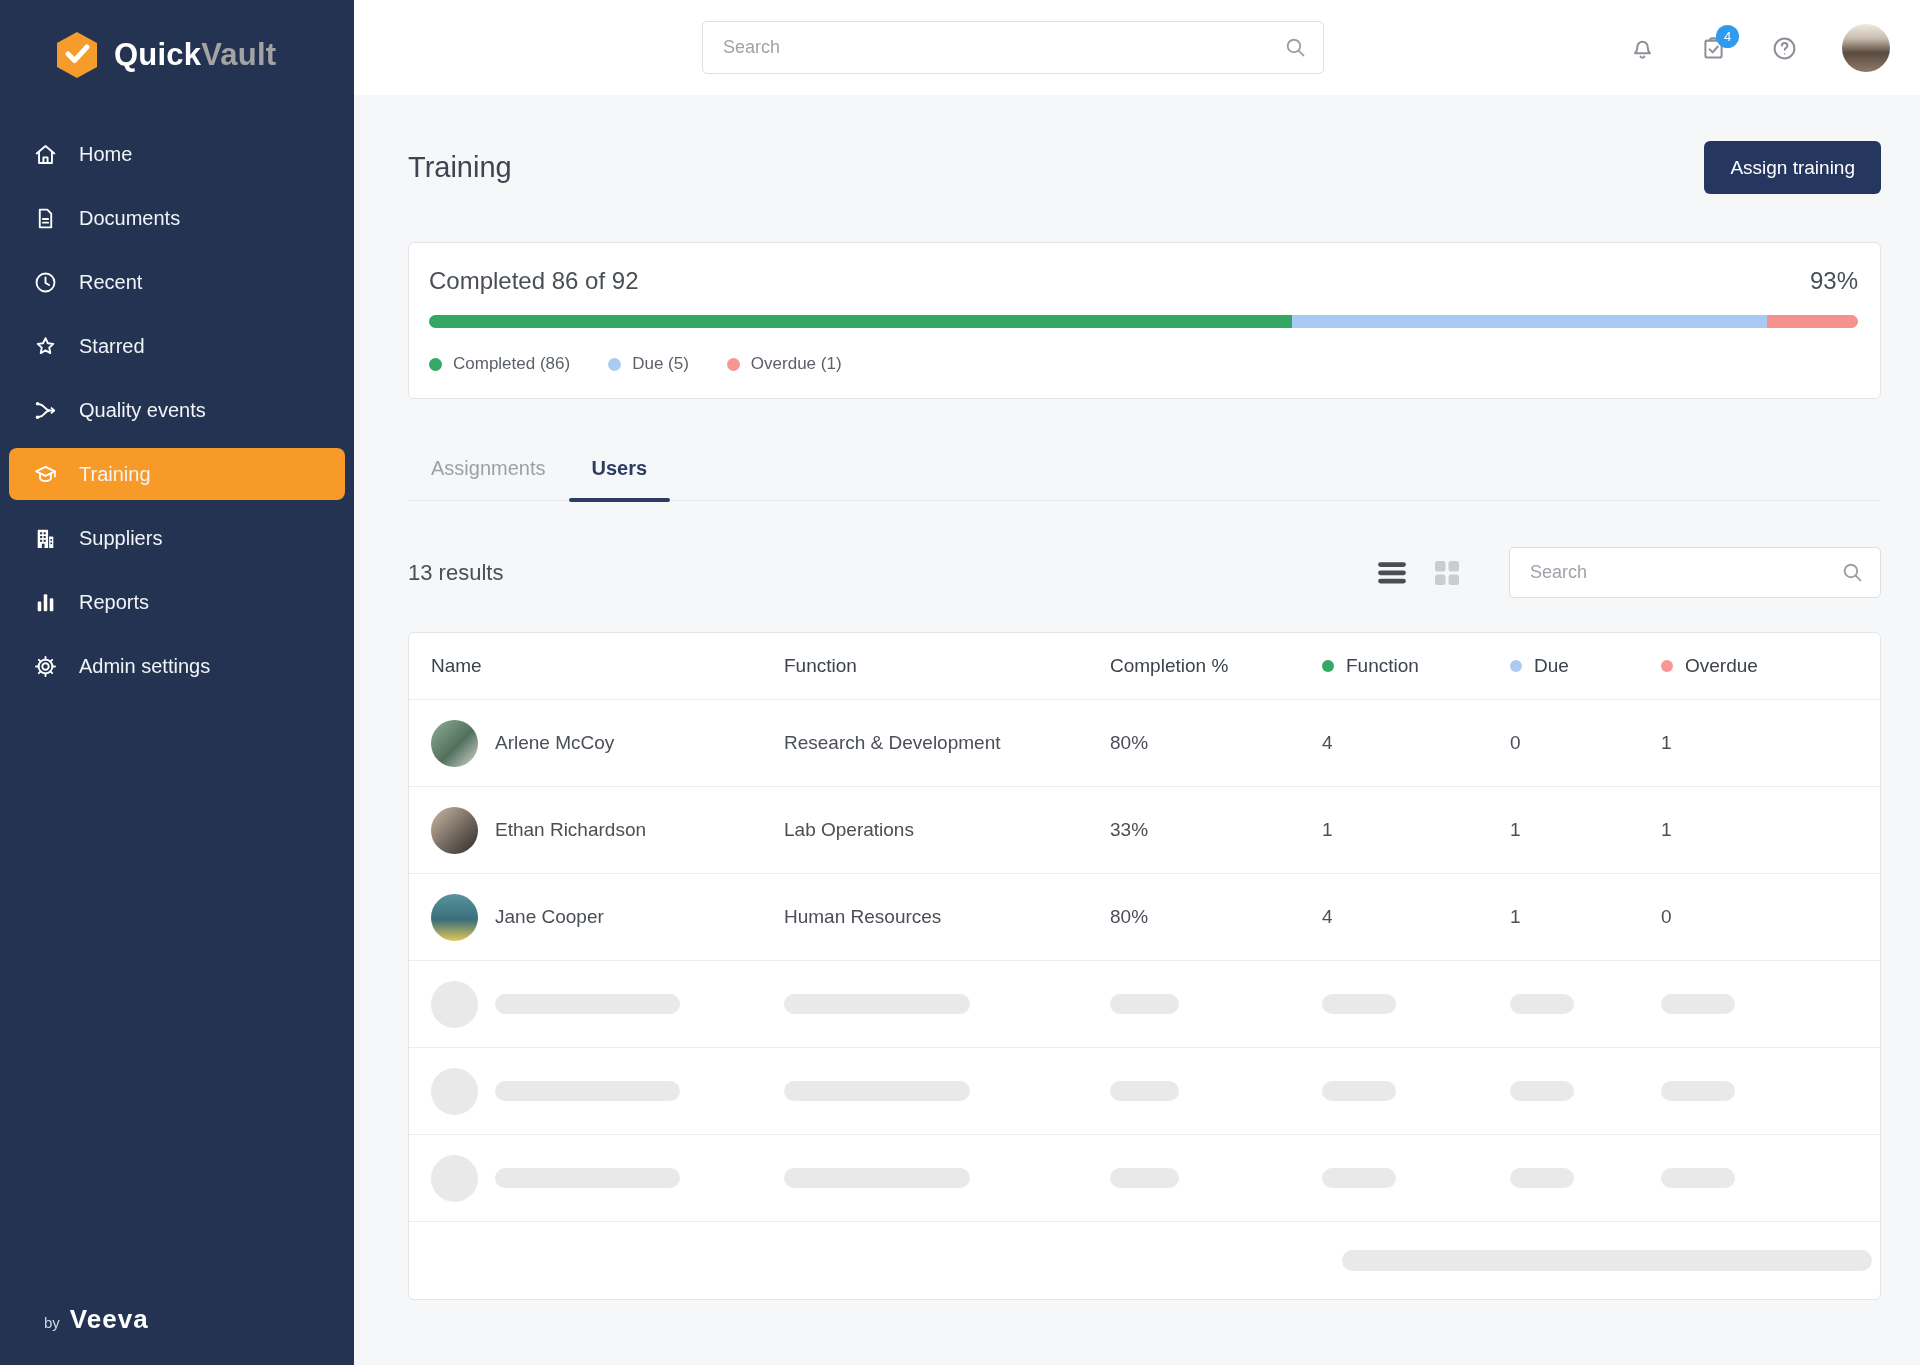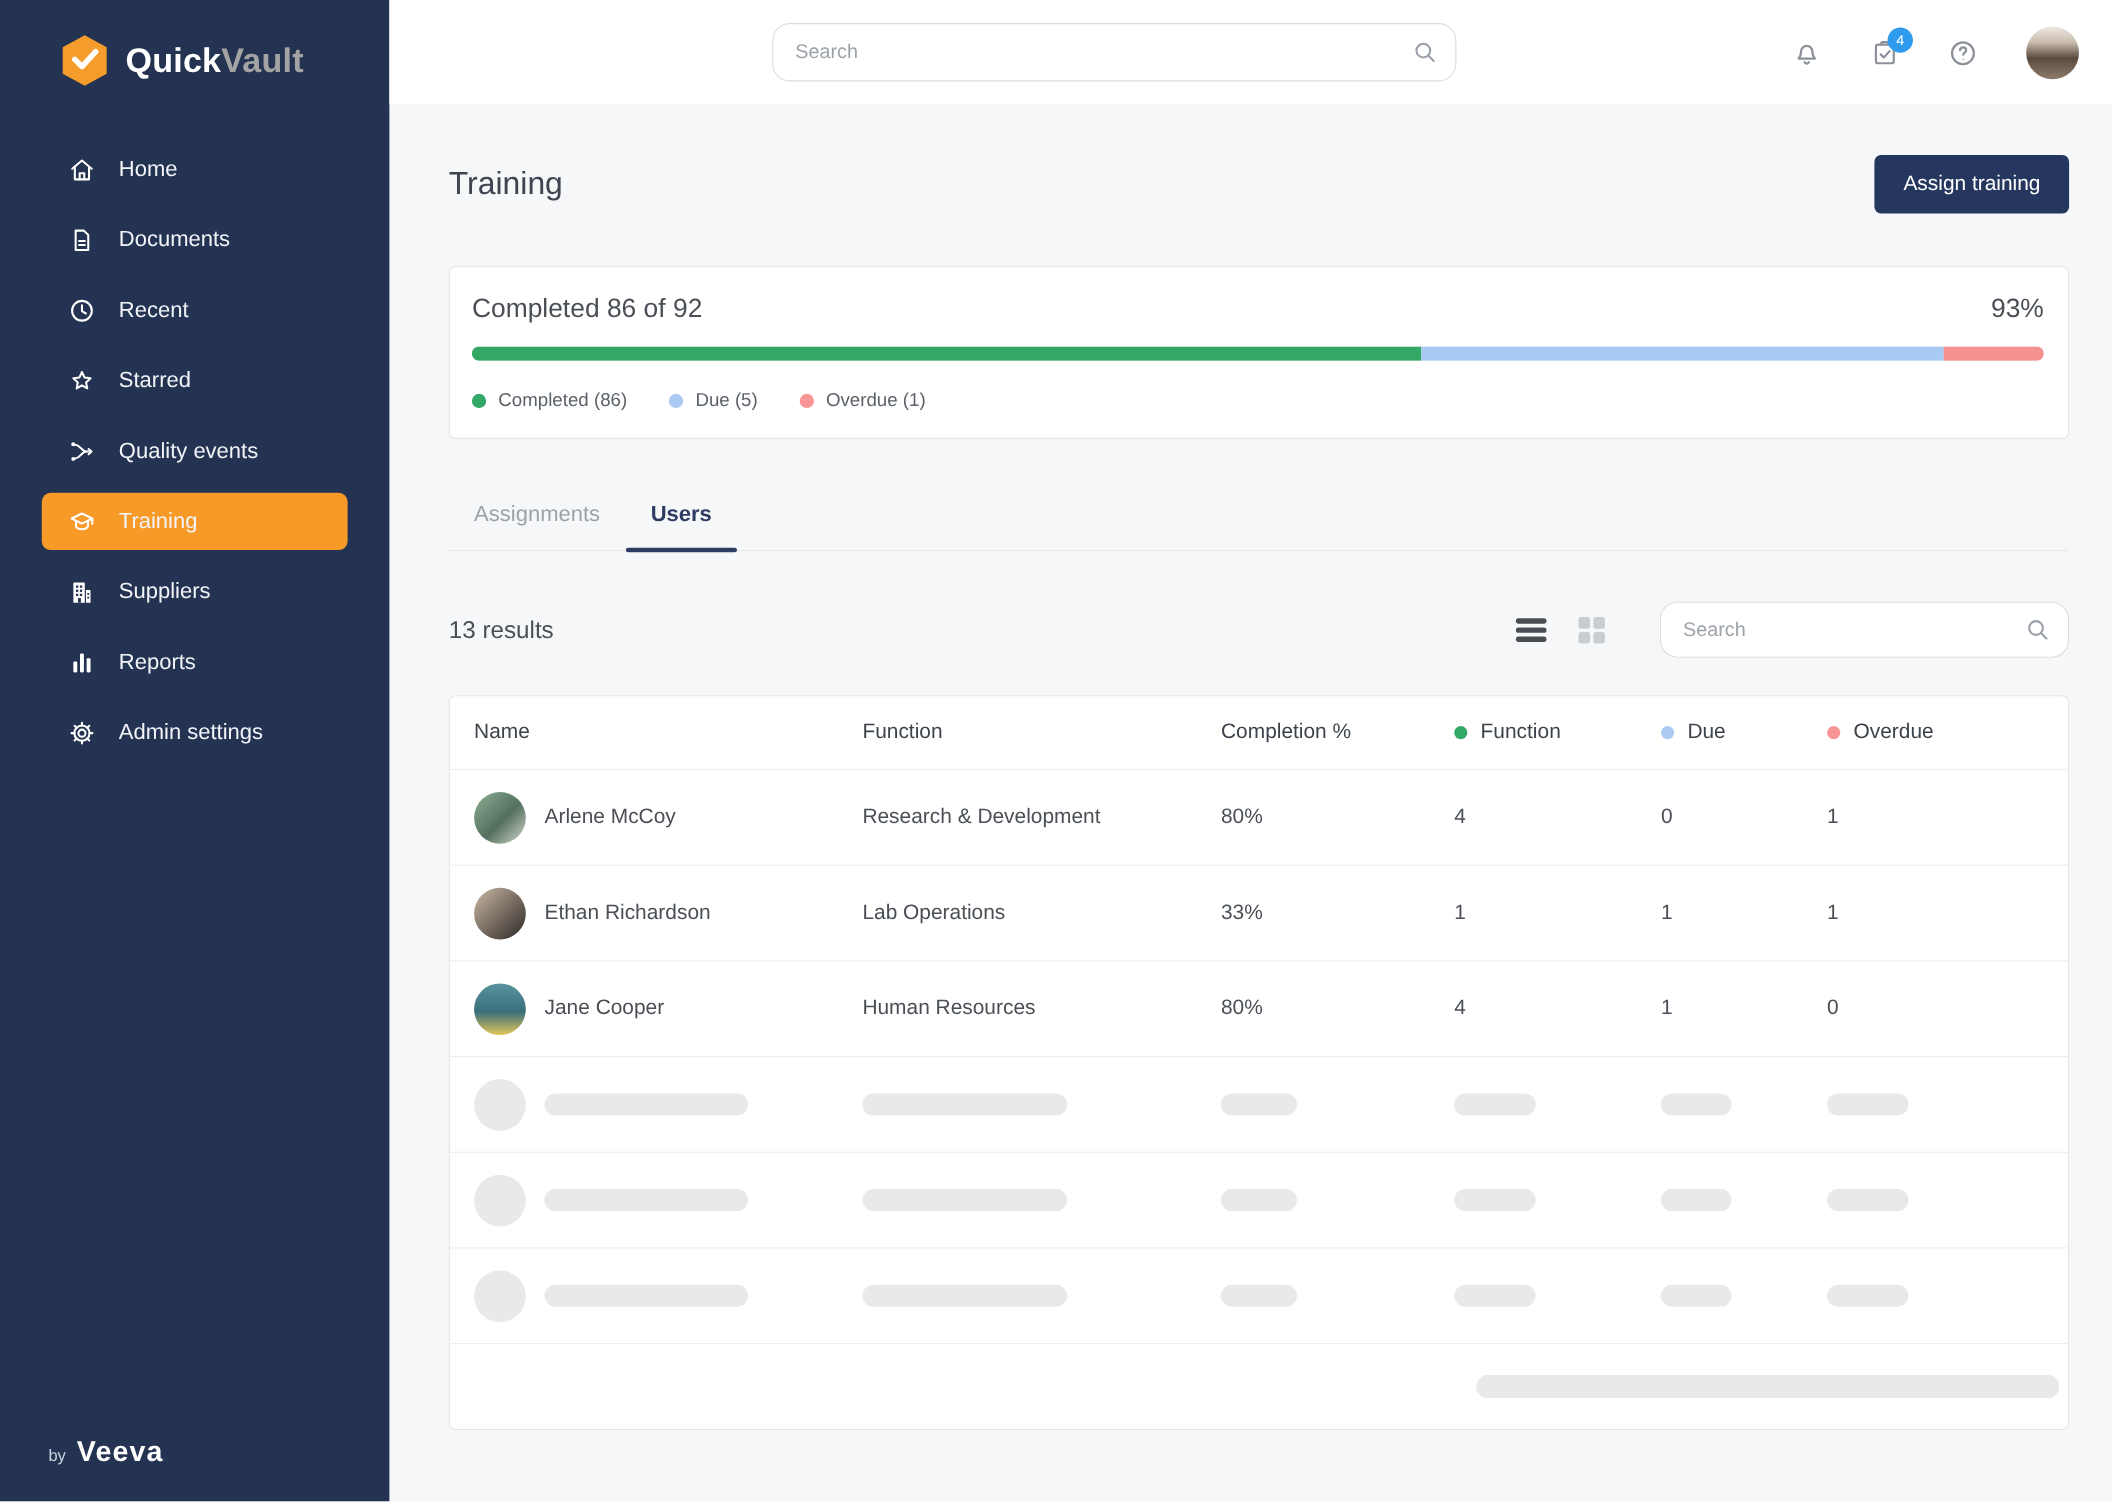--- a/index.html
+++ b/index.html
@@ -6,36 +6,36 @@
   html,body { width:1920px; height:1365px; }
   body { font-family:"Liberation Sans","DejaVu Sans",sans-serif; background:#f6f7f8; overflow:hidden; }
   .app { display:flex; width:1920px; height:1365px; }
 
   
   .sidebar { position:relative; width:354px; flex:0 0 354px; background:#243352; color:#fff; }
   .logo { display:flex; align-items:center; gap:14px; padding:30px 0 0 54px; cursor:pointer; }
   .logo-text { font-size:31px; font-weight:800; letter-spacing:.2px; }
   .logo-quick { color:#ffffff; }
   .logo-vault { color:#a3a3a3; }
-  .nav { margin-top:48px; padding:0 38px; list-style:none; }
+  .nav { margin-top:48px; padding:0 9px; list-style:none; }
   .nav-item { display:flex; align-items:center; gap:21px; height:52px; margin-bottom:12px;
               padding:0 0 0 24px; border-radius:8px; color:#f2f4f8; font-size:20px; cursor:pointer; }
   .nav-item .icn { width:25px; height:25px; flex:0 0 25px; color:#ffffff; }
   .nav-item.active { background:#f79a28; }
   .icn svg { width:100%; height:100%; display:block; }
   .stroke-ic { fill:none; stroke:currentColor; stroke-width:1.8; stroke-linecap:round; stroke-linejoin:round; }
   .byline { position:absolute; left:44px; bottom:30px; display:flex; align-items:baseline; gap:10px; }
   .byline .by { font-size:15px; color:#cfd5e0; }
   .byline .veeva { font-size:26px; font-weight:700; letter-spacing:1px; color:#ffffff; }
 
   
   .main { flex:1; display:flex; flex-direction:column; }
   .topbar { position:relative; height:95px; background:#ffffff; flex:0 0 95px; }
   .search-wrap { position:absolute; left:348px; top:21px; width:622px; height:53px; }
-  .search-wrap input, .tsearch input { width:100%; height:100%; border:1px solid #dcdee1; border-radius:16px;
+  .search-wrap input, .tsearch input { width:100%; height:100%; border:1px solid #dcdee1; border-radius:5px;
         background:#fff; font-size:18px; color:#3d434b; padding:0 52px 0 20px; outline:none;
         font-family:"Liberation Sans","DejaVu Sans",sans-serif; }
   .search-wrap input::placeholder, .tsearch input::placeholder { color:#9ea3aa; }
   .mag { position:absolute; right:16px; top:14px; width:25px; height:25px; color:#9aa0a7; }
   .topbar-icons { position:absolute; right:30px; top:24px; display:flex; align-items:center; gap:44px; }
   .tb-ic { position:relative; width:27px; height:27px; color:#8c9199; cursor:pointer; }
   .badge { position:absolute; top:-10px; right:-12px; min-width:23px; height:23px; border-radius:12px;
            background:#2f9bef; color:#fff; font-size:13px; display:flex; align-items:center; justify-content:center; }
   .avatar { width:48px; height:48px; border-radius:50%; cursor:pointer;
             background:linear-gradient(180deg,#efe9e2 0%,#c9bcae 30%,#5a4a3f 60%,#8d7a6a 100%); }

